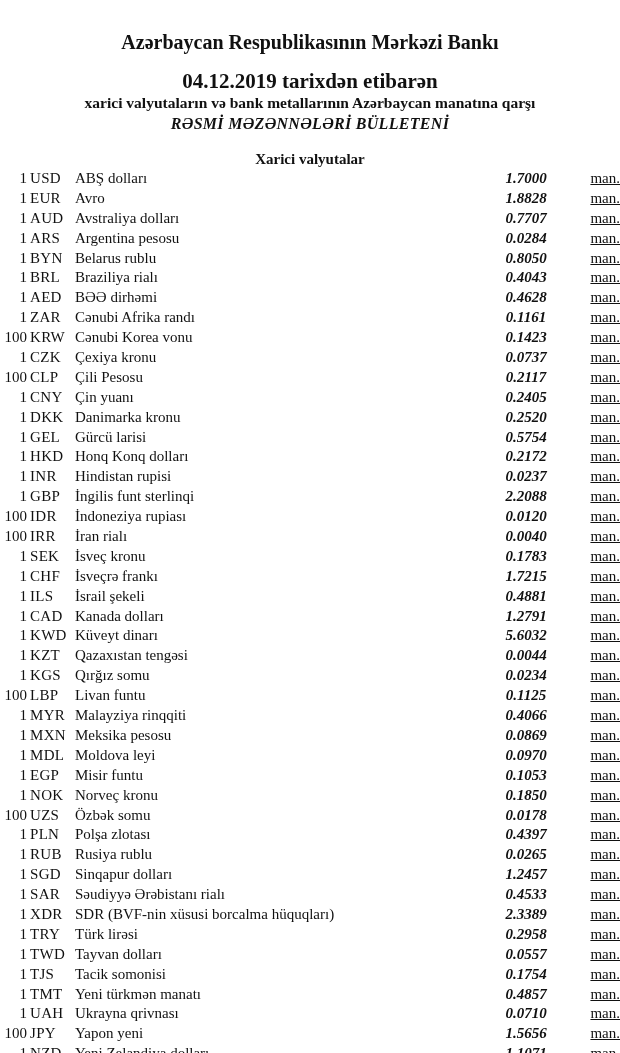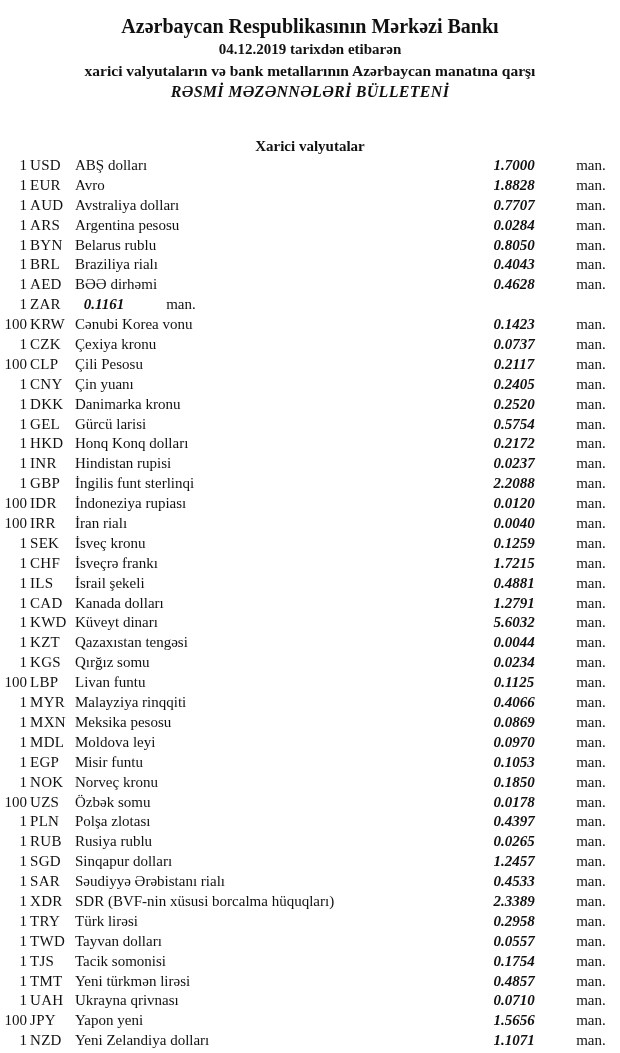--- a/index.html
+++ b/index.html
@@ -7,63 +7,63 @@
     position: relative;
     width: 620px;
     height: 1053px;
     background: #ffffff;
     color: #111111;
     font-family: "Liberation Serif", "DejaVu Serif", serif;
     overflow: hidden;
   }
   header { text-align: center; }
   .bank-name {
-    margin: 0;
+    margin: 16px;
     padding-top: 13px;
     font-size: 20px;
     line-height: 26px;
     font-weight: 700;
   }
   .date-line {
-    font-size: 15px;
+    font-size: 21px;
     line-height: 21px;
     font-weight: 700;
   }
   .subtitle {
     font-size: 15.5px;
     line-height: 21px;
     font-weight: 700;
   }
   .bulletin-title {
     font-size: 16px;
     line-height: 22px;
     font-weight: 700;
     letter-spacing: 0.3px;
     font-style: italic;
   }
   .section-title {
-    margin-top: 33px;
+    margin-top: 14px;
     text-align: center;
     font-size: 15px;
     line-height: 20px;
     font-weight: 700;
   }
   .rates { font-size: 15px; }
   .row {
     display: flex;
     align-items: baseline;
     height: 19.9px;
     line-height: 19.9px;
     white-space: nowrap;
   }
   .qty  { flex: none; width: 27px; text-align: right; }
   .code { flex: none; width: 38px; margin-left: 3px; text-align: left; letter-spacing: 0.3px; }
   .name { flex: 1 1 auto; margin-left: 7px; overflow: hidden; }
   .rate { flex: none; width: 72px; text-align: center; font-weight: 700; font-style: italic; }
-  .man  { flex: none; width: 58px; margin-left: 12px; text-align: center; }
+  .man  { flex: none; width: 58px; text-align: right; text-decoration: underline; }
 </style>
 </head>
 <body>
 
 <div class="page">
   <header>
     <h1 class="bank-name">Azərbaycan Respublikasının Mərkəzi Bankı</h1>
     <div class="date-line">04.12.2019 tarixdən etibarən</div>
     <div class="subtitle">xarici valyutaların və bank metallarının Azərbaycan manatına qarşı</div>
     <div class="bulletin-title">RƏSMİ MƏZƏNNƏLƏRİ BÜLLETENİ</div>
@@ -124,20 +124,21 @@
       <span class="qty">1</span>
       <span class="code">AED</span>
       <span class="name">BƏƏ dirhəmi</span>
       <span class="rate">0.4628</span>
       <span class="man">man.</span>
     </div>
 
     <div class="row">
       <span class="qty">1</span>
       <span class="code">ZAR</span>
+      <span class="name">Cənubi Afrika randı</span>
       <span class="rate">0.1161</span>
       <span class="man">man.</span>
     </div>
 
     <div class="row">
       <span class="qty">100</span>
       <span class="code">KRW</span>
       <span class="name">Cənubi Korea vonu</span>
       <span class="rate">0.1423</span>
       <span class="man">man.</span>
@@ -220,21 +221,21 @@
       <span class="code">IRR</span>
       <span class="name">İran rialı</span>
       <span class="rate">0.0040</span>
       <span class="man">man.</span>
     </div>
 
     <div class="row">
       <span class="qty">1</span>
       <span class="code">SEK</span>
       <span class="name">İsveç kronu</span>
-      <span class="rate">0.1259</span>
+      <span class="rate">0.1783</span>
       <span class="man">man.</span>
     </div>
 
     <div class="row">
       <span class="qty">1</span>
       <span class="code">CHF</span>
       <span class="name">İsveçrə frankı</span>
       <span class="rate">1.7215</span>
       <span class="man">man.</span>
     </div>
@@ -395,21 +396,21 @@
       <span class="qty">1</span>
       <span class="code">TJS</span>
       <span class="name">Tacik somonisi</span>
       <span class="rate">0.1754</span>
       <span class="man">man.</span>
     </div>
 
     <div class="row">
       <span class="qty">1</span>
       <span class="code">TMT</span>
-      <span class="name">Yeni türkmən lirəsi</span>
+      <span class="name">Yeni türkmən manatı</span>
       <span class="rate">0.4857</span>
       <span class="man">man.</span>
     </div>
 
     <div class="row">
       <span class="qty">1</span>
       <span class="code">UAH</span>
       <span class="name">Ukrayna qrivnası</span>
       <span class="rate">0.0710</span>
       <span class="man">man.</span>

